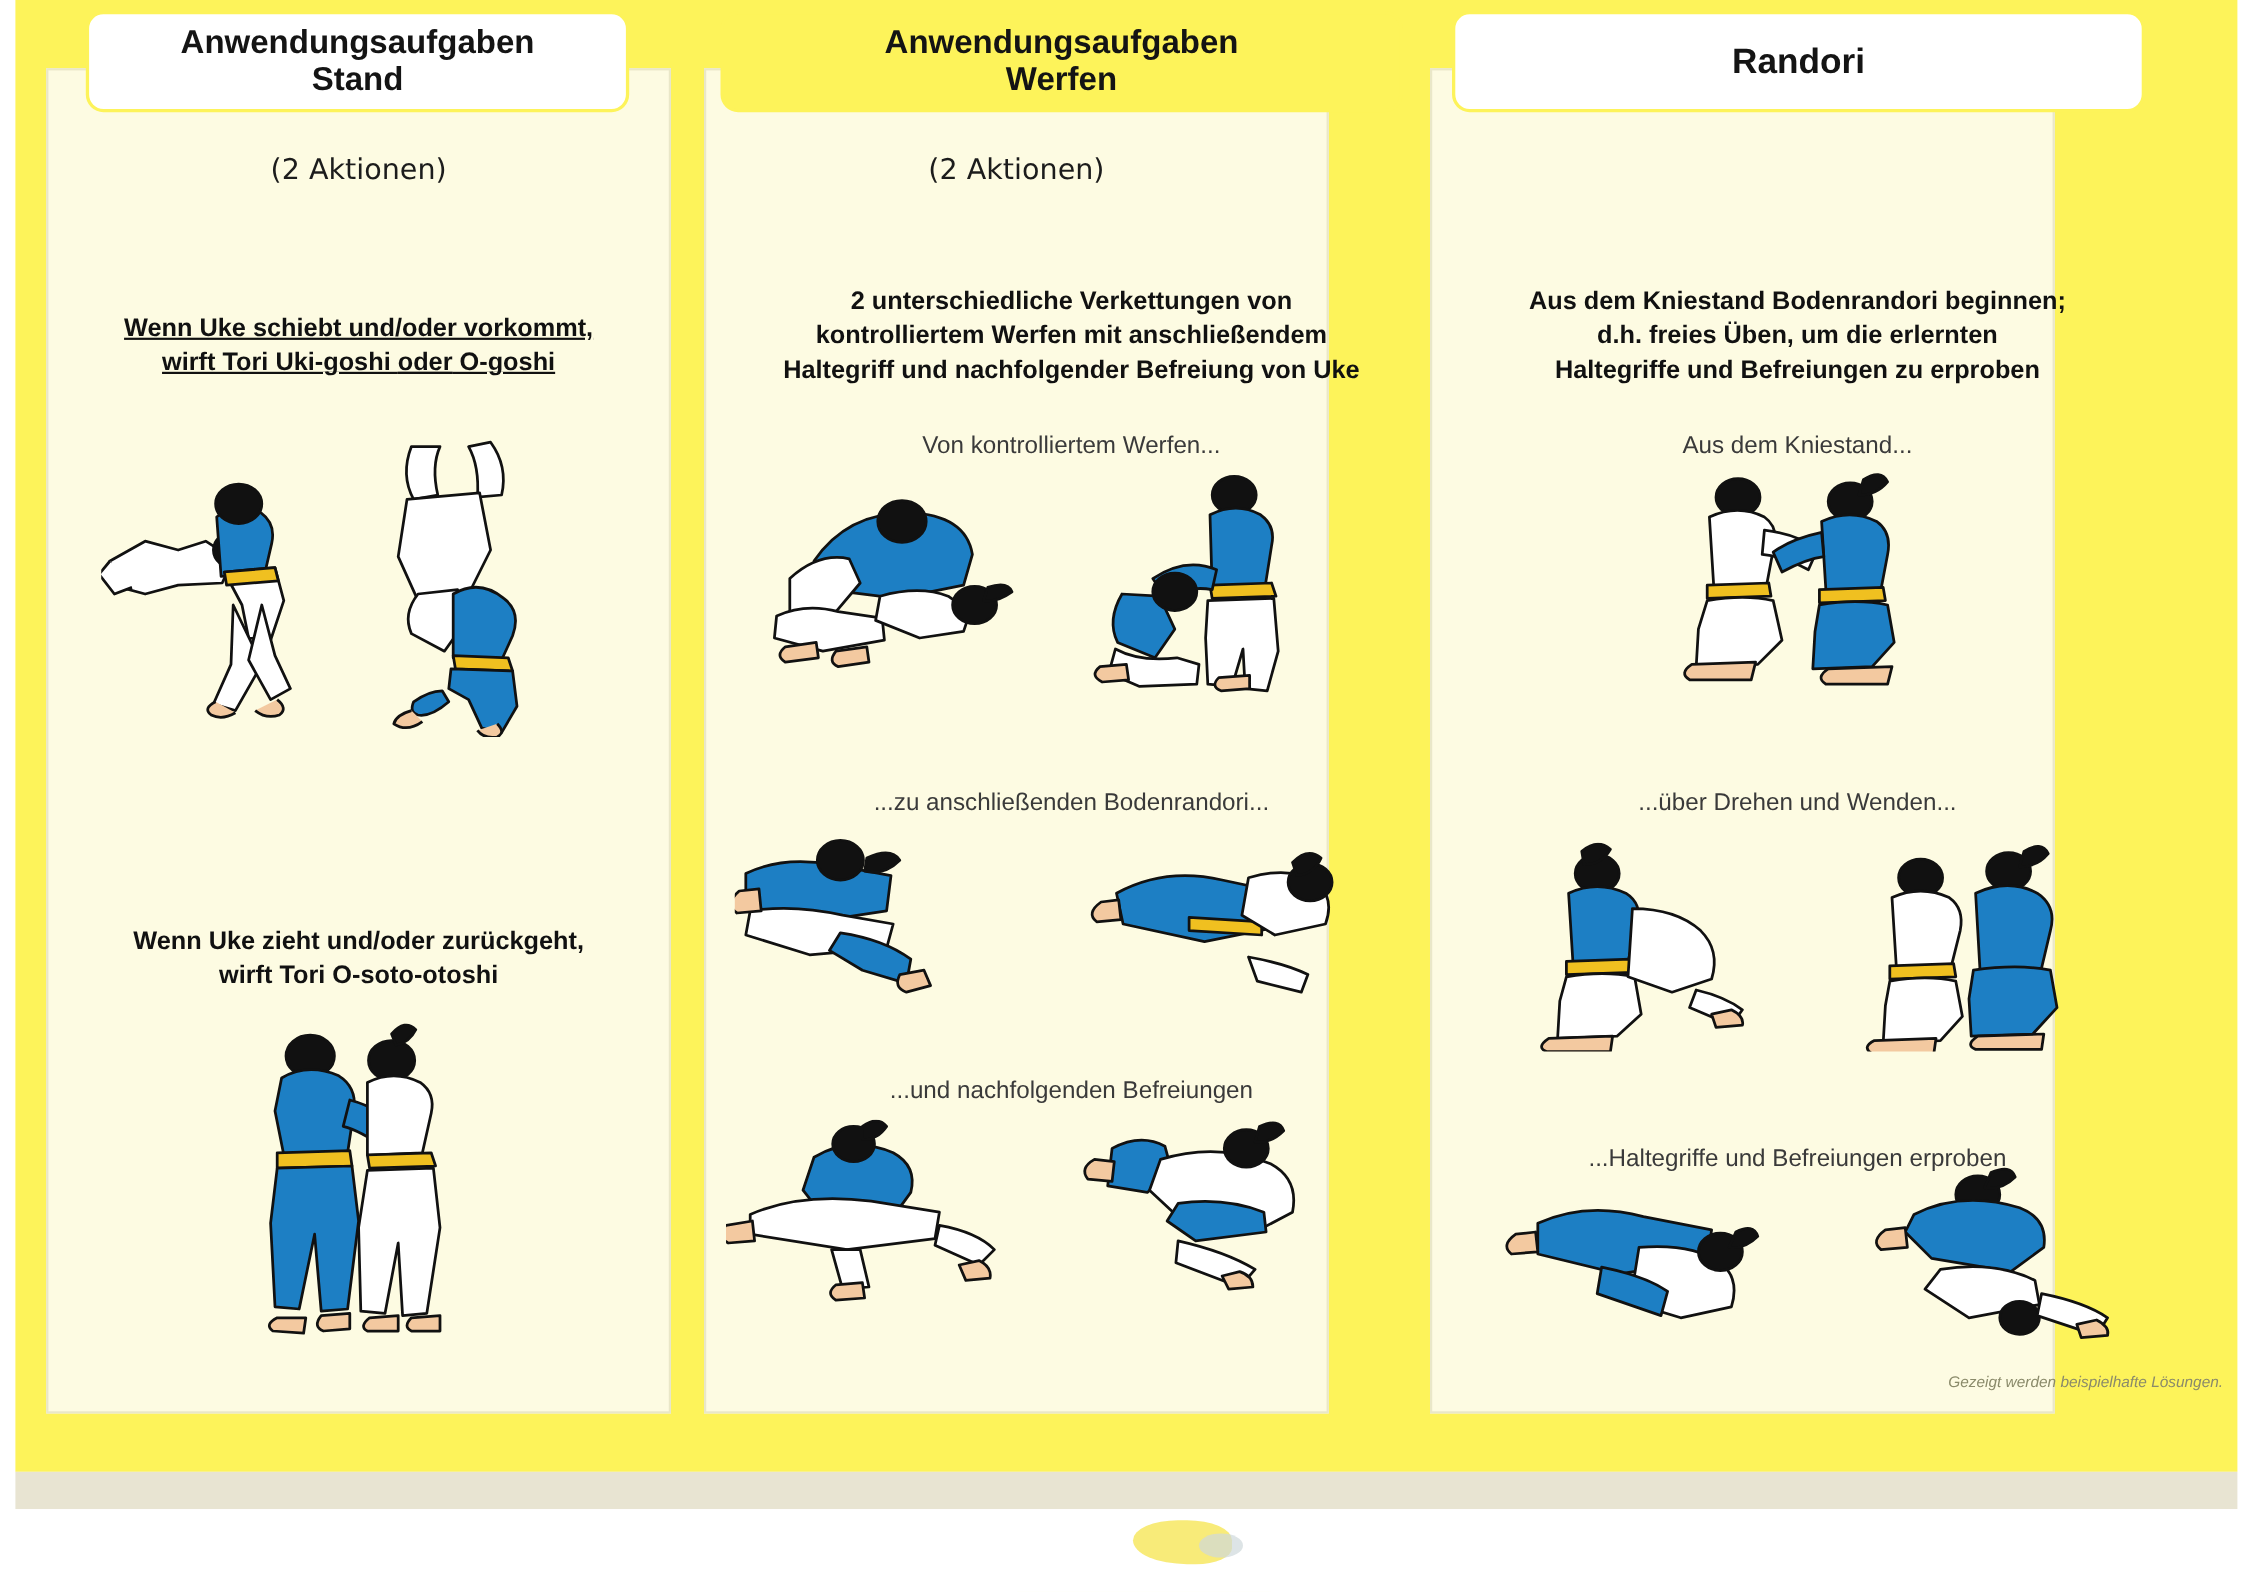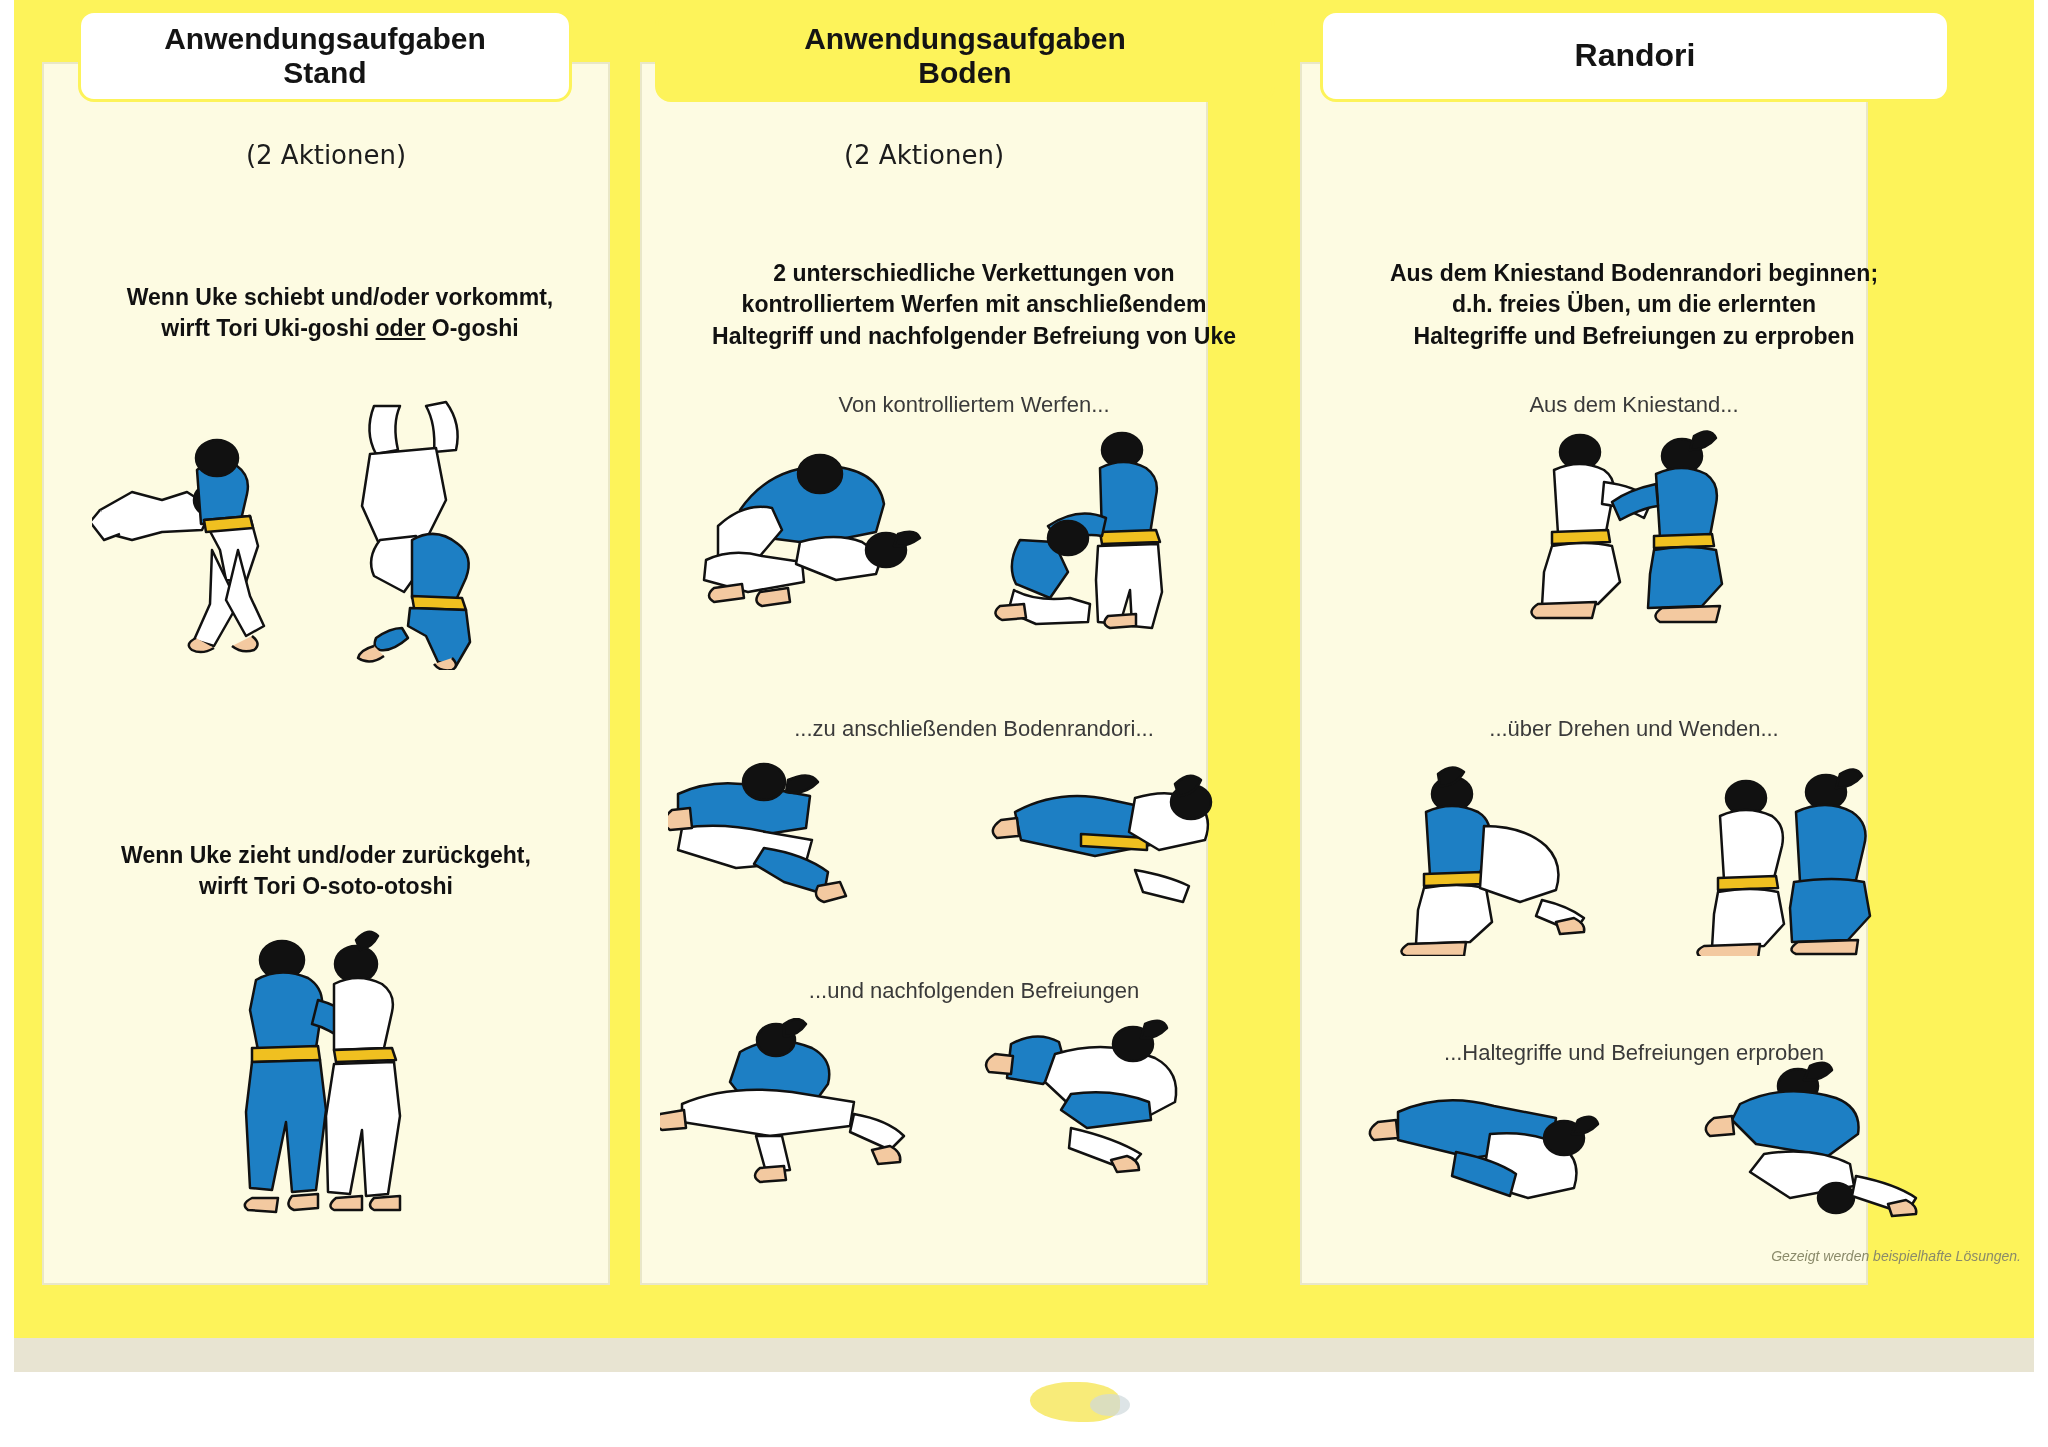--- a/index.html
+++ b/index.html
@@ -131,21 +131,21 @@
   .sub-3 { left: 1300px; top: 140px; width: 568px; }
 
   .intro {
     position: absolute;
     text-align: center;
     font-weight: bold;
     font-size: 23px;
     line-height: 1.36;
     color: #111;
   }
-  .intro-1 { left: 76px; top: 282px; width: 528px; }
+  .intro-1 { left: 62px; top: 282px; width: 528px; text-decoration: underline; }
   .intro-2 { left: 660px; top: 258px; width: 628px; }
   .intro-3 { left: 1320px; top: 258px; width: 628px; }
 
   .caption {
     position: absolute;
     text-align: center;
     font-size: 22px;
     color: #3a3a3a;
   }
 
@@ -268,21 +268,21 @@
         <path d="M144 268 q-8 8 0 12 l26 0 l0 -14 z" fill="#f3c9a0"></path>
       </g>
     </svg>
   </div>
 
   <div class="col col-2"></div>
 
   <div class="pill pill-2">
     <div>
       <span>Anwendungsaufgaben</span>
-      <span>Boden</span>
+      <span>Werfen</span>
     </div>
   </div>
 
   <div class="subcount sub-2">(2 Aktionen)</div>
 
   <div class="intro intro-2">
     <span>2 unterschiedliche Verkettungen von</span><br>
     <span>kontrolliertem Werfen mit anschließendem</span><br>
     <span>Haltegriff und nachfolgender Befreiung von Uke</span>
   </div>

